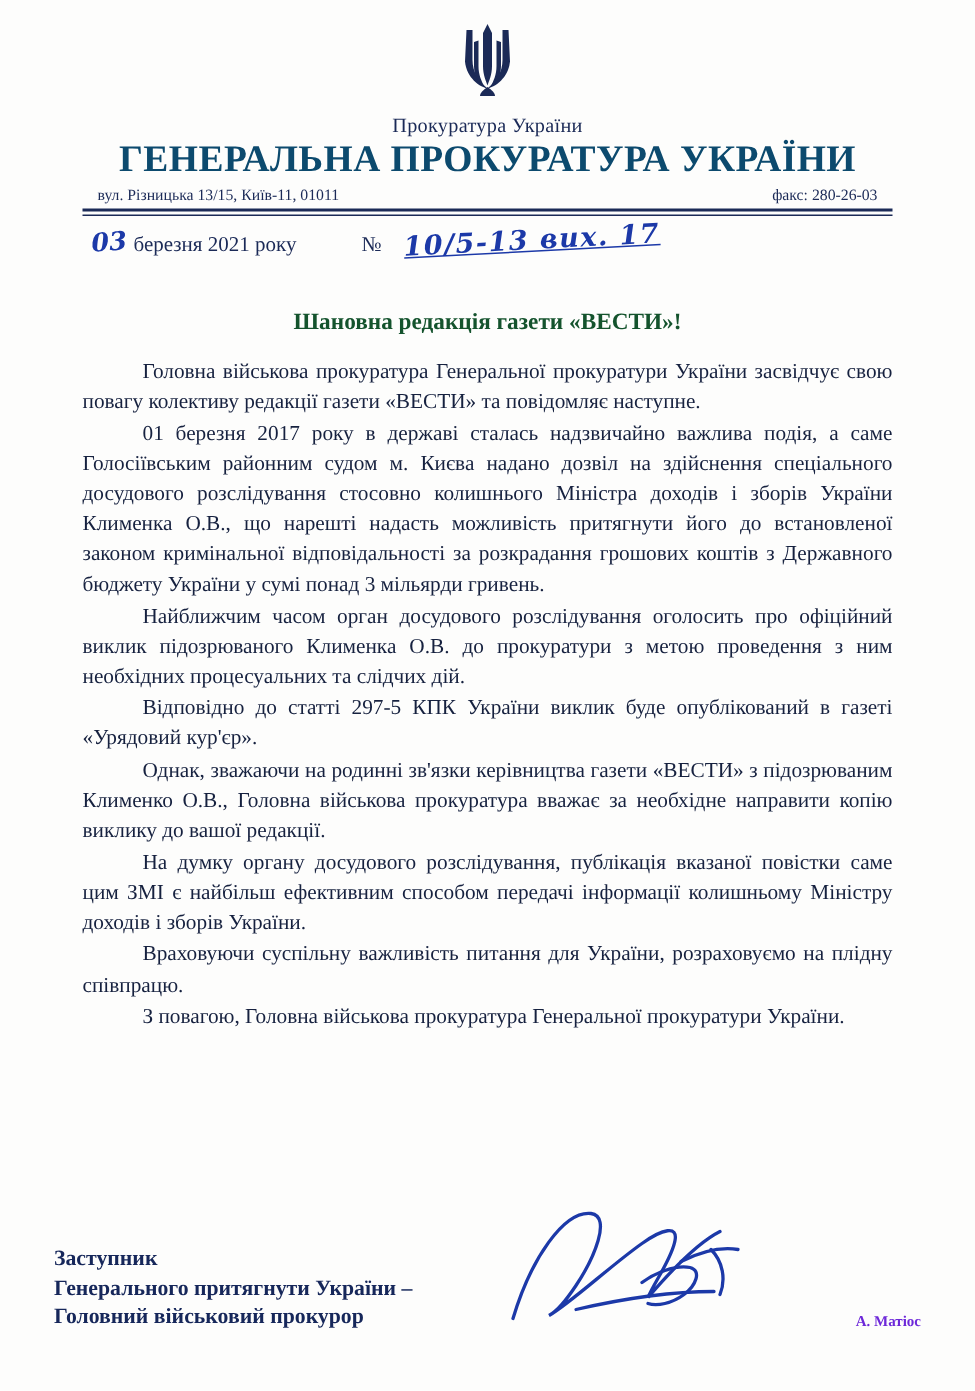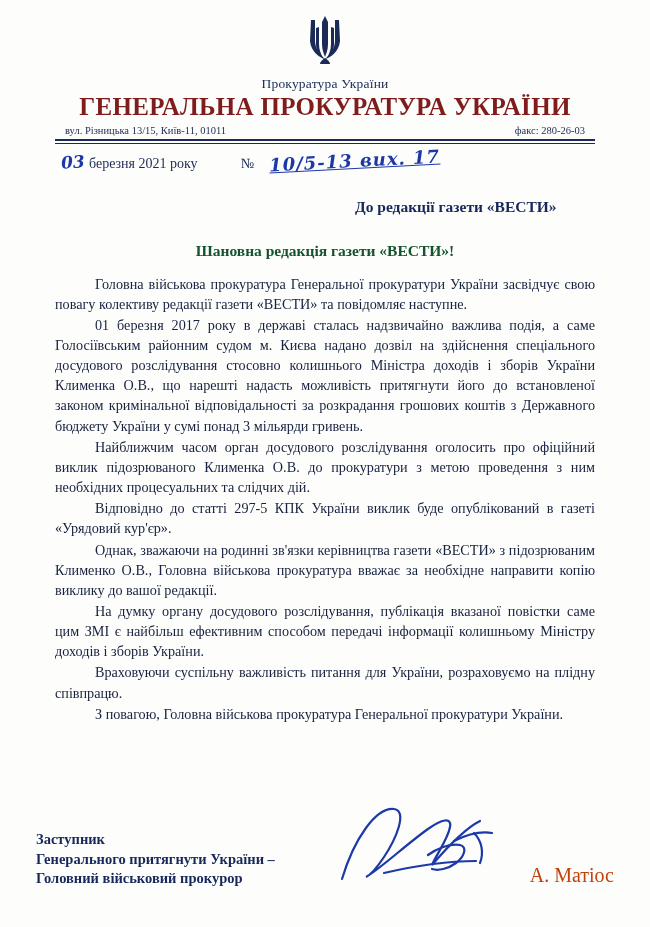--- a/index.html
+++ b/index.html
@@ -35,21 +35,21 @@
     text-align: center;
     font-size: 13.5px;
     color: #1b2a57;
     letter-spacing: .2px;
     margin-top: 2px;
   }
   .org-big {
     text-align: center;
     font-size: 25px;
     font-weight: bold;
-    color: #7f1d1d;
+    color: #0c4a6e;
     letter-spacing: .3px;
     margin-top: 1px;
     white-space: nowrap;
   }
   .addr-row {
     display: flex;
     justify-content: space-between;
     align-items: baseline;
     font-size: 10.5px;
     color: #1b2a57;
@@ -154,23 +154,23 @@
     color: #16275a;
     line-height: 1.35;
   }
   .sig-row {
     display: flex;
     justify-content: space-between;
     align-items: flex-end;
     gap: 25px;
   }
   .sig-name {
-    font-size: 20px;
-    font-weight: normal;
-    color: #c2410c;
+    font-size: 10px;
+    font-weight: bold;
+    color: #6d28d9;
     padding-bottom: 2px;
   }
   .sig-scribble {
     position: absolute;
     right: 100px;
     bottom: 4px;
     width: 190px;
     height: 86px;
     pointer-events: none;
   }
@@ -204,21 +204,20 @@
   <div class="rule thin"></div>
 
   <div class="datenum">
     <span class="hand date-day">03</span>
     <span class="date-rest">березня 2021 року</span>
     <span class="num-label">№</span>
     <span class="hand num-hand">10/5-13 вих. 17</span>
   </div>
 
   <div class="addressee">
-    <div class="to">До редакції газети «ВЕСТИ»</div>
   </div>
 
   <div class="salutation">Шановна редакція газети «ВЕСТИ»!</div>
 
   <div class="body">
     <p>Головна військова прокуратура Генеральної прокуратури України засвідчує свою повагу колективу редакції газети «ВЕСТИ» та повідомляє наступне.</p>
     <p>01 березня 2017 року в державі сталась надзвичайно важлива подія, а саме Голосіївським районним судом м. Києва надано дозвіл на здійснення спеціального досудового розслідування стосовно колишнього Міністра доходів і зборів України Клименка О.В., що нарешті надасть можливість притягнути його до встановленої законом кримінальної відповідальності за розкрадання грошових коштів з Державного бюджету України у сумі понад 3 мільярди гривень.</p>
     <p>Найближчим часом орган досудового розслідування оголосить про офіційний виклик підозрюваного Клименка О.В. до прокуратури з метою проведення з ним необхідних процесуальних та слідчих дій.</p>
     <p>Відповідно до статті 297-5 КПК України виклик буде опублікований в газеті «Урядовий кур'єр».</p>
     <p>Однак, зважаючи на родинні зв'язки керівництва газети «ВЕСТИ» з підозрюваним Клименко О.В., Головна військова прокуратура вважає за необхідне направити копію виклику до вашої редакції.</p>

